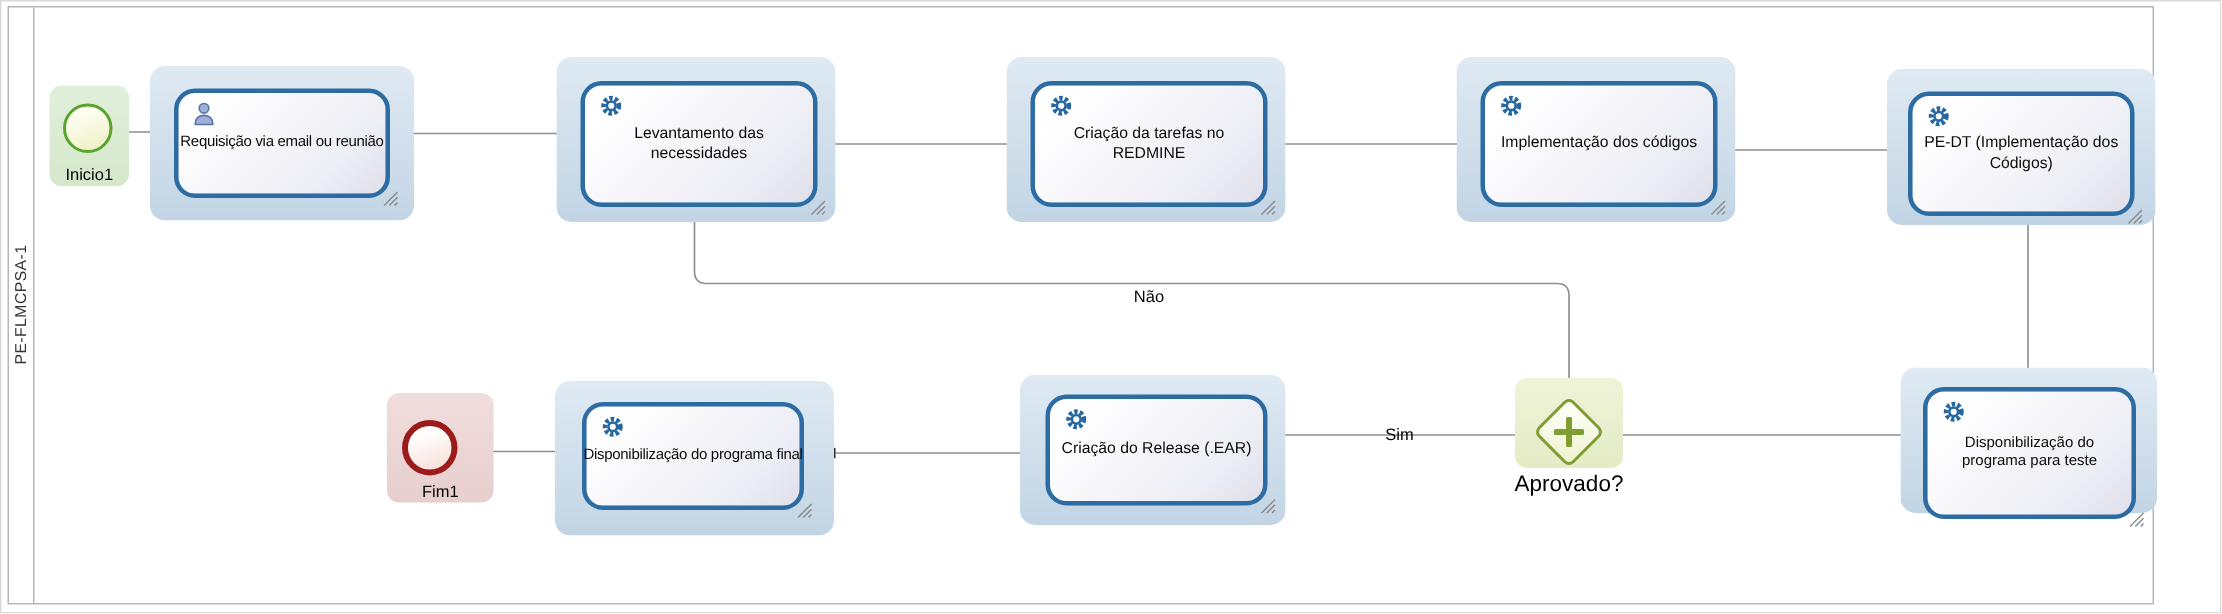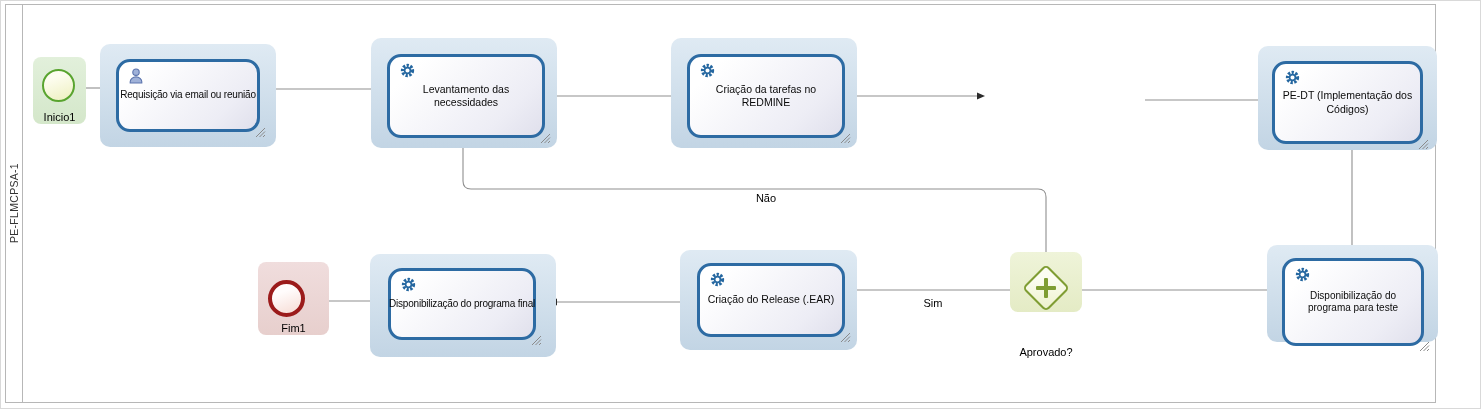--- a/index.html
+++ b/index.html
@@ -70,21 +70,21 @@
   .diamond {
     position:absolute; width:34px; height:34px; border-radius:5px;
     border:2.5px solid var(--gateway-border,#7f9d33);
     background:linear-gradient(135deg,#fcfdf2 25%, #eef2cf 95%);
     transform:rotate(45deg);
   }
   .plus-h, .plus-v { position:absolute; background:var(--gateway-border,#7f9d33); border-radius:1px; }
   .plus-h { width:20px; height:4.5px; }
   .plus-v { width:4.5px; height:20px; }
   .gateway-label {
-    position:absolute; width:80px; text-align:center; font-size:11px; color:#000;margin-top:32px;
+    position:absolute; width:80px; text-align:center; font-size:15px; color:#000;
   }
 </style>
 </head>
 <body>
 
 <div class="stage">
 
   <div class="pool">
     <div class="lane-strip">
       <span class="lane-label">PE-FLMCPSA-1</span>
@@ -110,21 +110,21 @@
     <polygon points="846,290 854,286.4 854,293.6"></polygon>
     <path d="M697 302 H557"></path>
     <polygon points="549,302 557,298.4 557,305.6"></polygon>
     <path d="M400 301 H326"></path>
     <polygon points="318,301 326,297.4 326,304.6"></polygon>
     <path d="M1046 264 V197 Q1046 189 1038 189 L471 189 Q463 189 463 181 L463 148"></path>
     <polygon points="463,140 459.4,148 466.6,148"></polygon>
   </svg>
 
   <div class="flow-label" style="left:741px; top:192px;">Não</div>
-  <div class="flow-label" style="left:908px; top:297px;">Sim</div>
+  <div class="flow-label" style="left:908px; top:284px;">Sim</div>
 
   <div class="event-wrap start" style="left:33px; top:57px; width:53px; height:67px;">
     <div class="event-circle start-circle" style="left:9px; top:12px;"></div>
     <div class="event-label">Inicio1</div>
   </div>
 
   <div class="task-wrap" style="left:371px; top:38px; width:186px; height:110px;">
     <div class="task-box" style="left:16px; top:16px; width:158px; height:84px;">
       <span class="node-icon">
         <svg viewBox="0 0 17 17" width="17" height="17">
@@ -180,20 +180,40 @@
             <g stroke="#8a8a8a" stroke-width="1">
               <line x1="4" y1="13" x2="13" y2="4"></line>
               <line x1="7.5" y1="13" x2="13" y2="7.5"></line>
               <line x1="11" y1="13" x2="13" y2="11"></line>
             </g>
           </svg>
       </span>
     </div>
   </div>
 
+  <div class="task-wrap" style="left:971px; top:38px; width:186px; height:110px;">
+    <div class="task-box" style="left:16px; top:16px; width:158px; height:84px;">
+      <span class="node-icon">
+        <svg viewBox="0 0 17 17" width="17" height="17">
+            <circle cx="8.5" cy="8.5" r="5.1" fill="none" stroke="#2567a0" stroke-width="3.1" stroke-dasharray="2.3 1.45"></circle>
+            <circle cx="8.5" cy="8.5" r="2.9" fill="none" stroke="#2567a0" stroke-width="1.7"></circle>
+          </svg>
+      </span>
+      <span class="task-label">Implementação dos códigos</span>
+      <span class="resize-handle">
+        <svg viewBox="0 0 14 14" width="14" height="14">
+            <g stroke="#8a8a8a" stroke-width="1">
+              <line x1="4" y1="13" x2="13" y2="4"></line>
+              <line x1="7.5" y1="13" x2="13" y2="7.5"></line>
+              <line x1="11" y1="13" x2="13" y2="11"></line>
+            </g>
+          </svg>
+      </span>
+    </div>
+  </div>
 
   <div class="task-wrap" style="left:1258px; top:46px; width:179px; height:104px;">
     <div class="task-box" style="left:14px; top:15px; width:151px; height:83px;align-items:center;">
       <span class="node-icon">
         <svg viewBox="0 0 17 17" width="17" height="17">
             <circle cx="8.5" cy="8.5" r="5.1" fill="none" stroke="#2567a0" stroke-width="3.1" stroke-dasharray="2.3 1.45"></circle>
             <circle cx="8.5" cy="8.5" r="2.9" fill="none" stroke="#2567a0" stroke-width="1.7"></circle>
           </svg>
       </span>
       <span class="task-label">PE-DT (Implementação dos Códigos)</span>

